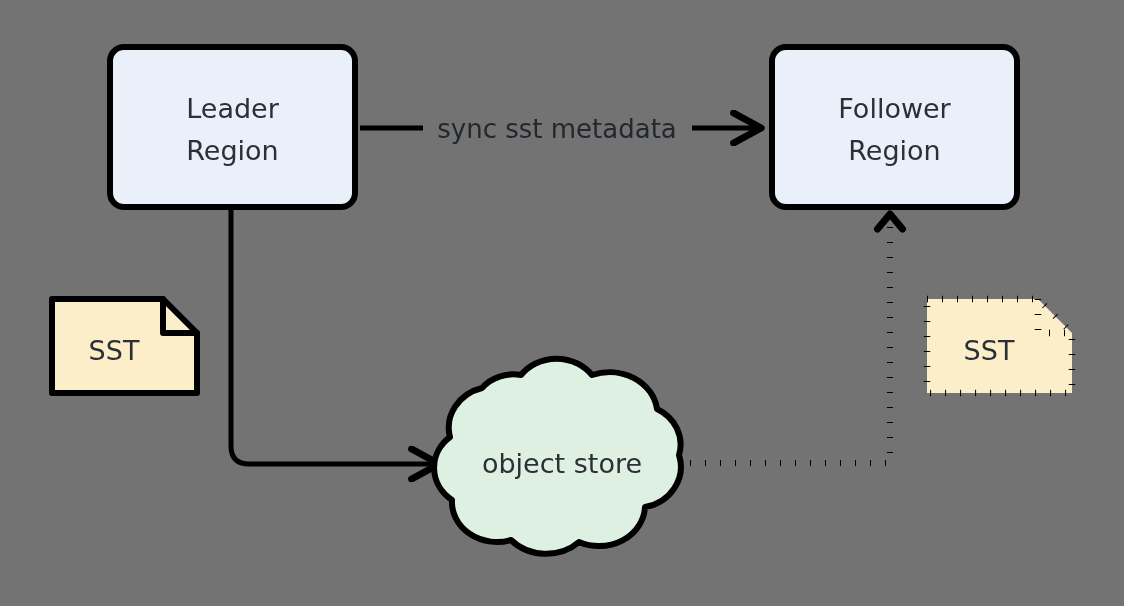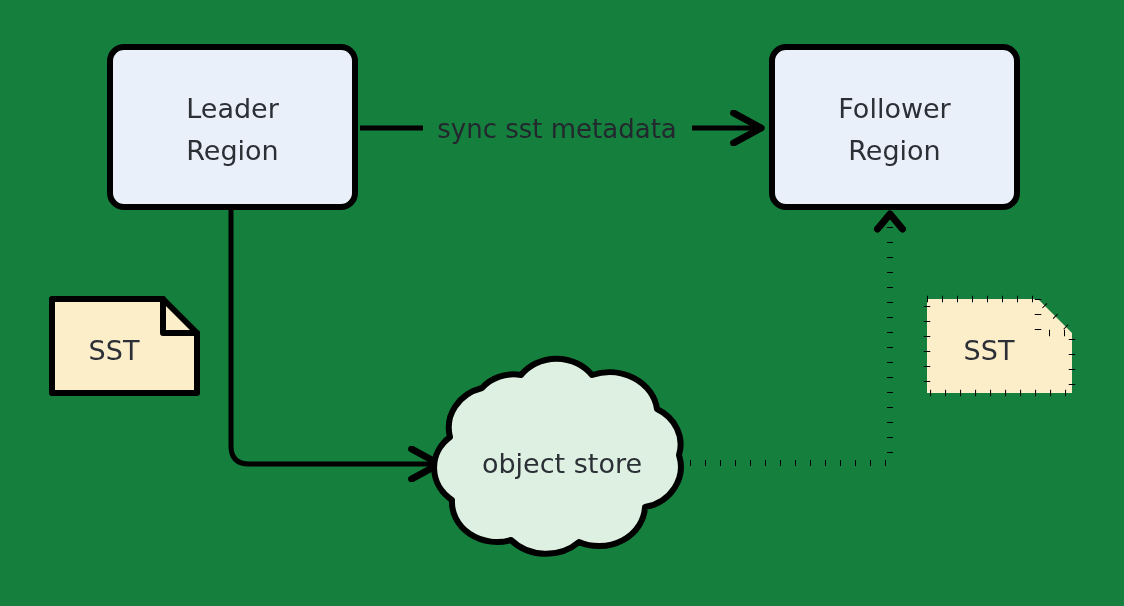--- a/index.html
+++ b/index.html
@@ -7,21 +7,21 @@
     padding: 0;
     background: #ffffff;
   }
   body {
     font-family: "DejaVu Sans", "Liberation Sans", sans-serif;
   }
   #canvas {
     position: relative;
     width: 1124px;
     height: 606px;
-    background: #15803d;
+    background: #737373;
     overflow: hidden;
   }
   #diagram {
     position: absolute;
     top: 0;
     left: 0;
     width: 1124px;
     height: 606px;
   }
   .node-label {

